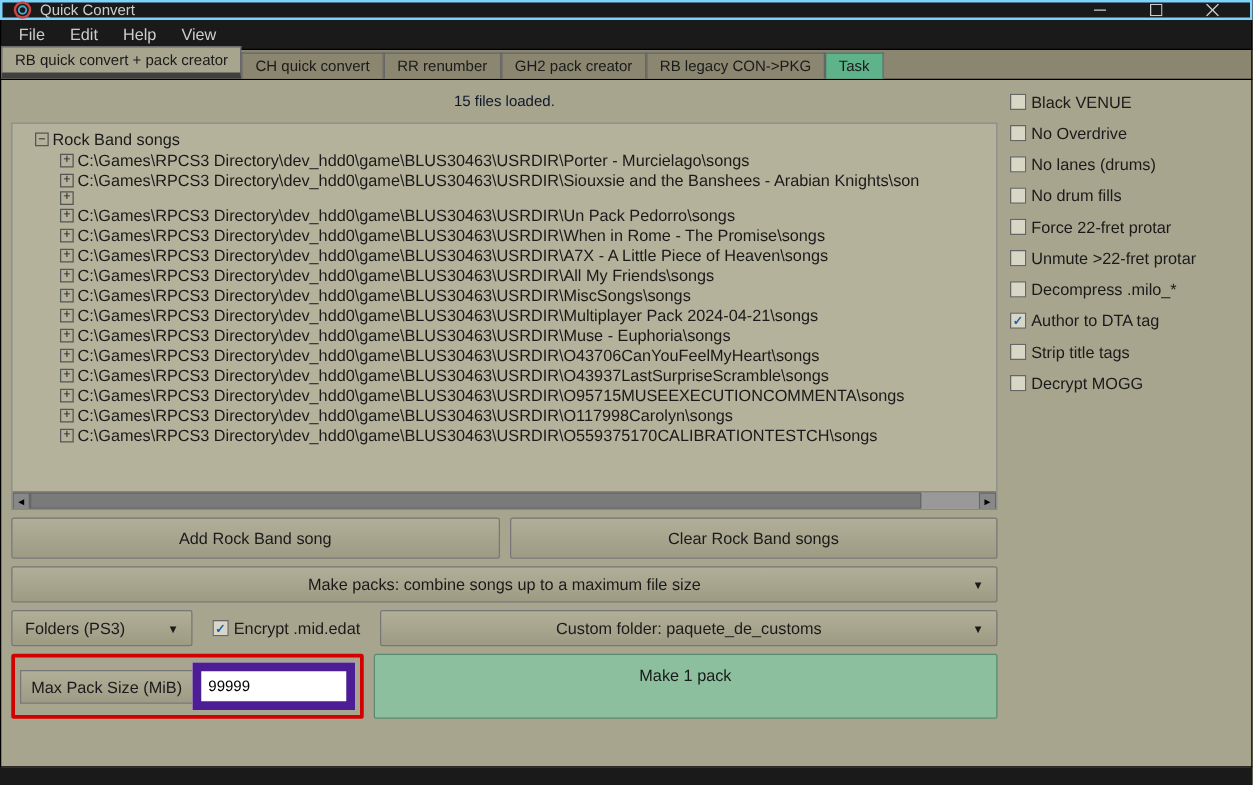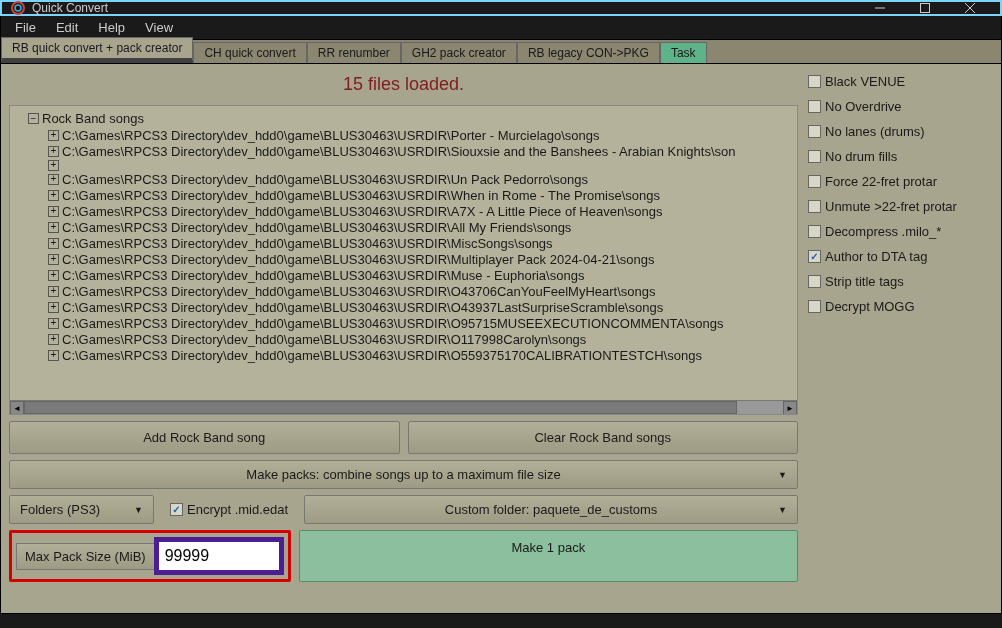--- a/index.html
+++ b/index.html
@@ -17,21 +17,21 @@
 .tabbar { background: #8a8670; height: 24px; display: flex; align-items: flex-end; border: 1px solid #000; border-top: none; }
 .tabbar .tab { padding: 3px 10px; background: #8a8670; border: 1px solid #666; border-bottom: none; color: #1a1a1a; cursor: pointer; font-size: 12px; margin-right: 0; }
 .tabbar .tab.active { background: #a8a58f; border-bottom: 5px solid #404040; }
 .tabbar .tab.highlight { background: #5fb38a; }
 
 .content { background: #a8a58f; height: calc(628px - 30px - 24px - 24px); padding: 8px; display: flex; gap: 10px; border: 1px solid #000; border-top: none; }
 
 .main-panel { flex: 1; display: flex; flex-direction: column; gap: 6px; }
 .side-panel { width: 185px; display: flex; flex-direction: column; gap: 10px; padding-top: 2px; }
 
-.status-line { text-align: center; color: #7f1d1d; font-size: 18px; padding: 2px 0 4px; }
+.status-line { text-align: center; color: #0f172a; font-size: 12px; padding: 2px 0 4px; }
 
 .tree-container { background: #b5b29b; border: 1px solid #888; height: 310px; overflow: hidden; position: relative; }
 .tree-content { padding: 4px 2px; overflow: hidden; height: calc(100% - 14px); }
 .tree-root { display: flex; align-items: center; gap: 3px; color: #1a1a1a; font-size: 13px; padding: 1px 0 1px 16px; }
 .tree-item { display: flex; align-items: center; gap: 3px; color: #1a1a1a; font-size: 13px; padding: 0.5px 0 0.5px 36px; white-space: nowrap; }
 .tree-expand { width: 11px; height: 11px; border: 1px solid #555; display: inline-flex; align-items: center; justify-content: center; font-size: 10px; line-height: 1; cursor: pointer; background: #b5b29b; }
 .hscroll { position: absolute; bottom: 0; left: 0; right: 0; height: 14px; background: #999; border-top: 1px solid #777; display: flex; }
 .hscroll .arrow { width: 14px; height: 14px; background: #888; border: 1px solid #666; display: flex; align-items: center; justify-content: center; font-size: 8px; cursor: pointer; }
 .hscroll .track { flex: 1; background: #999; position: relative; }
 .hscroll .thumb { position: absolute; left: 0; width: 94%; height: 100%; background: #7a7a7a; border: 1px solid #666; }
@@ -43,21 +43,21 @@
 .dropdown-btn .arrow-down { font-size: 9px; margin-left: 8px; }
 
 .row3 { display: flex; gap: 8px; align-items: center; }
 .folders-dd { width: 145px; }
 .encrypt-chk { display: flex; align-items: center; gap: 4px; color: #1a1a1a; font-size: 13px; padding: 0 8px; }
 .custom-folder { flex: 1; }
 
 .row4 { display: flex; gap: 8px; align-items: stretch; }
 .redbox { border: 3px solid #d40000; padding: 4px; display: flex; align-items: center; gap: 0; background: #a8a58f; border-radius: 2px; }
 .maxpack-label { background: linear-gradient(#b2af99, #9e9b85); border: 1px solid #777; border-right: none; padding: 5px 8px; color: #1a1a1a; font-size: 13px; }
-.maxpack-input { background: #fff; border: 5px solid #4c1d95; padding: 5px 6px; width: 130px; font-size: 16px; color: #000; }
+.maxpack-input { background: #fff; border: 7px solid #4c1d95; padding: 5px 6px; width: 130px; font-size: 12px; color: #000; }
 .make-pack { flex: 1; background: #8bbf9e; border: 1px solid #5a8a70; padding: 9px; text-align: center; color: #1a1a1a; cursor: pointer; font-size: 13px; border-radius: 2px; }
 
 .checkbox-item { display: flex; align-items: center; gap: 4px; color: #1a1a1a; font-size: 13px; cursor: pointer; }
 .chk { width: 13px; height: 13px; border: 1px solid #666; background: #d8d6c5; display: inline-flex; align-items: center; justify-content: center; font-size: 10px; color: #1a5fb4; }
 .chk.checked::after { content: "✓"; font-weight: bold; }
 
 svg.ring { width: 16px; height: 16px; }
 </style>
 </head>
 <body>

